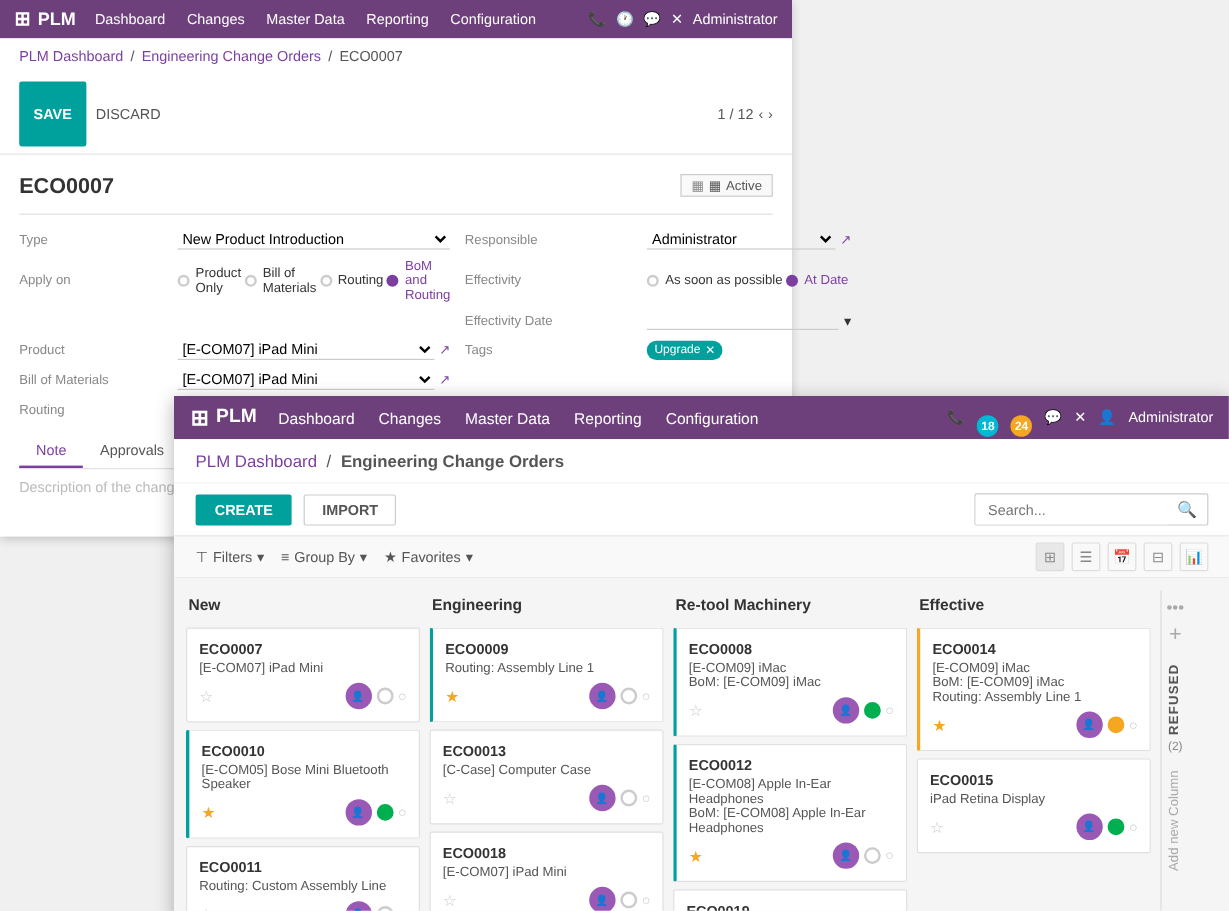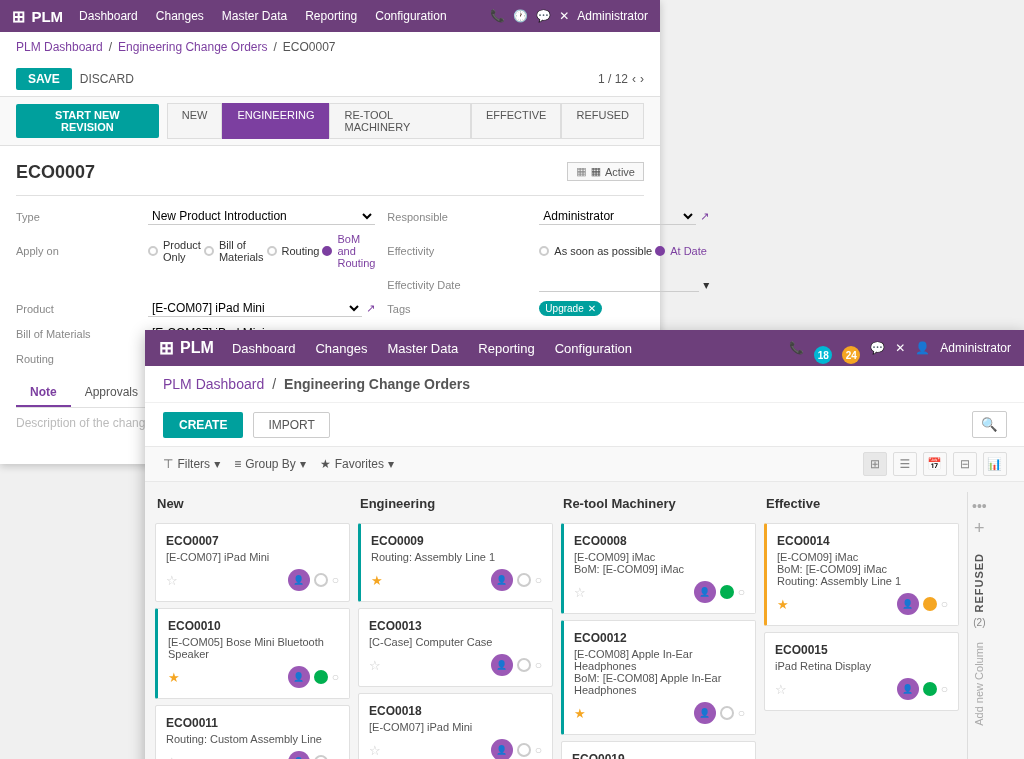--- a/index.html
+++ b/index.html
@@ -39,21 +39,21 @@
     }
     .back-breadcrumb a { color: #7c3fa0; text-decoration: none; }
     .back-breadcrumb span { color: #555; }
 
     .back-toolbar {
       padding: 6px 16px;
       display: flex; align-items: center; gap: 8px;
       background: #fff;
       border-bottom: 1px solid #e0e0e0;
     }
-    .btn-save { background: #00a09d; color: #fff; border: none; padding: 4px 12px; font-size: 12px; font-weight: bold; cursor: pointer; border-radius: 2px; }
+    .btn-save { background: #00a09d; color: #fff; border: none; padding: 20px 12px; font-size: 12px; font-weight: bold; cursor: pointer; border-radius: 2px; }
     .btn-discard { background: none; border: none; color: #555; font-size: 12px; cursor: pointer; }
     .page-nav { margin-left: auto; display: flex; align-items: center; gap: 4px; font-size: 12px; color: #555; }
 
     .back-status-bar {
       padding: 6px 16px;
       display: flex; align-items: center; gap: 8px;
       background: #f9f9f9;
       border-bottom: 1px solid #e0e0e0;
     }
     .btn-start-revision { background: #00a09d; color: #fff; border: none; padding: 5px 12px; font-size: 11px; font-weight: bold; cursor: pointer; border-radius: 2px; }
@@ -79,21 +79,21 @@
     .radio-empty { width: 10px; height: 10px; border-radius: 50%; border: 2px solid #ccc; flex-shrink: 0; }
 
     .field-with-link { display: flex; align-items: center; gap: 4px; }
     .field-with-link select { border: none; border-bottom: 1px solid #ccc; font-size: 12px; flex: 1; }
     .link-icon { color: #7c3fa0; font-size: 11px; cursor: pointer; }
     .tag-badge { background: #00a09d; color: #fff; font-size: 10px; padding: 2px 6px; border-radius: 10px; display: inline-flex; align-items: center; gap: 4px; }
     .tag-badge .tag-x { cursor: pointer; font-size: 10px; }
 
     .tabs-row { display: flex; gap: 0; border-bottom: 1px solid #e0e0e0; margin-top: 12px; }
     .tab-item { padding: 6px 14px; font-size: 12px; cursor: pointer; color: #555; border-bottom: 2px solid transparent; }
-    .tab-item.active { color: #7c3fa0; border-bottom-color: #7c3fa0; font-weight: bold; }
+    .tab-item.active { color: #7c3fa0; border-bottom-color: #7c3fa0; font-weight: normal; }
 
     .note-area { padding: 8px 0; color: #bbb; font-size: 12px; min-height: 40px; }
 
     
     .front-window {
       position: absolute;
       top: 330px; left: 145px;
       width: 880px;
       background: #fff;
       box-shadow: 0 4px 16px rgba(0,0,0,0.3);
@@ -124,21 +124,21 @@
       border-bottom: 1px solid #f0f0f0;
     }
     .front-breadcrumb a { color: #7c3fa0; text-decoration: none; font-size: 14px; }
 
     .front-actions {
       padding: 8px 18px;
       display: flex; align-items: center; gap: 10px;
       background: #fff;
     }
     .btn-create { background: #00a09d; color: #fff; border: none; padding: 6px 16px; font-size: 12px; font-weight: bold; cursor: pointer; border-radius: 2px; }
-    .btn-import { background: none; border: 1px solid #ccc; color: #555; padding: 5px 14px; font-size: 12px; cursor: pointer; border-radius: 2px; }
+    .btn-import { background: none; border: 1px solid #ccc; color: #555; padding: 5px 14px; font-size: 12px; cursor: pointer; border-radius: 2px; font-weight: bold; }
     .search-bar { margin-left: auto; display: flex; align-items: center; border: 1px solid #ccc; border-radius: 2px; }
     .search-bar input { border: none; padding: 5px 10px; font-size: 12px; width: 160px; outline: none; }
     .search-bar .search-btn { padding: 5px 8px; background: none; border: none; cursor: pointer; color: #888; }
 
     .filter-bar {
       padding: 5px 18px;
       display: flex; align-items: center; gap: 14px;
       background: #f9f9f9;
       border-bottom: 1px solid #e8e8e8;
       border-top: 1px solid #e8e8e8;
@@ -230,30 +230,20 @@
   <div class="back-toolbar">
     <button class="btn-save">SAVE</button>
     <button class="btn-discard">DISCARD</button>
     <div class="page-nav">
       <span>1 / 12</span>
       <span style="cursor:pointer;">‹</span>
       <span style="cursor:pointer;">›</span>
     </div>
   </div>
 
-  <div class="back-status-bar">
-    <button class="btn-start-revision">START NEW REVISION</button>
-    <div class="status-steps">
-      <div class="status-step">NEW</div>
-      <div class="status-step active">ENGINEERING</div>
-      <div class="status-step">RE-TOOL MACHINERY</div>
-      <div class="status-step">EFFECTIVE</div>
-      <div class="status-step">REFUSED</div>
-    </div>
-  </div>
 
   <div class="back-content">
     <div class="active-badge">
       <span>▦</span>
       <span>Active</span>
     </div>
     <div class="field-value-large">ECO0007</div>
     <hr class="form-divider">
 
     <div class="form-grid">
@@ -391,20 +381,21 @@
   <div class="front-breadcrumb">
     <a>PLM Dashboard</a>
     <span>/</span>
     <strong>Engineering Change Orders</strong>
   </div>
 
   <div class="front-actions">
     <button class="btn-create">CREATE</button>
     <button class="btn-import">IMPORT</button>
     <div class="search-bar">
+      <input type="text" placeholder="Search..." style="">
       <button class="search-btn">🔍</button>
     </div>
   </div>
 
   <div class="filter-bar">
     <div class="filter-item">
       <span>⊤</span>
       <span>Filters</span>
       <span>▾</span>
     </div>

